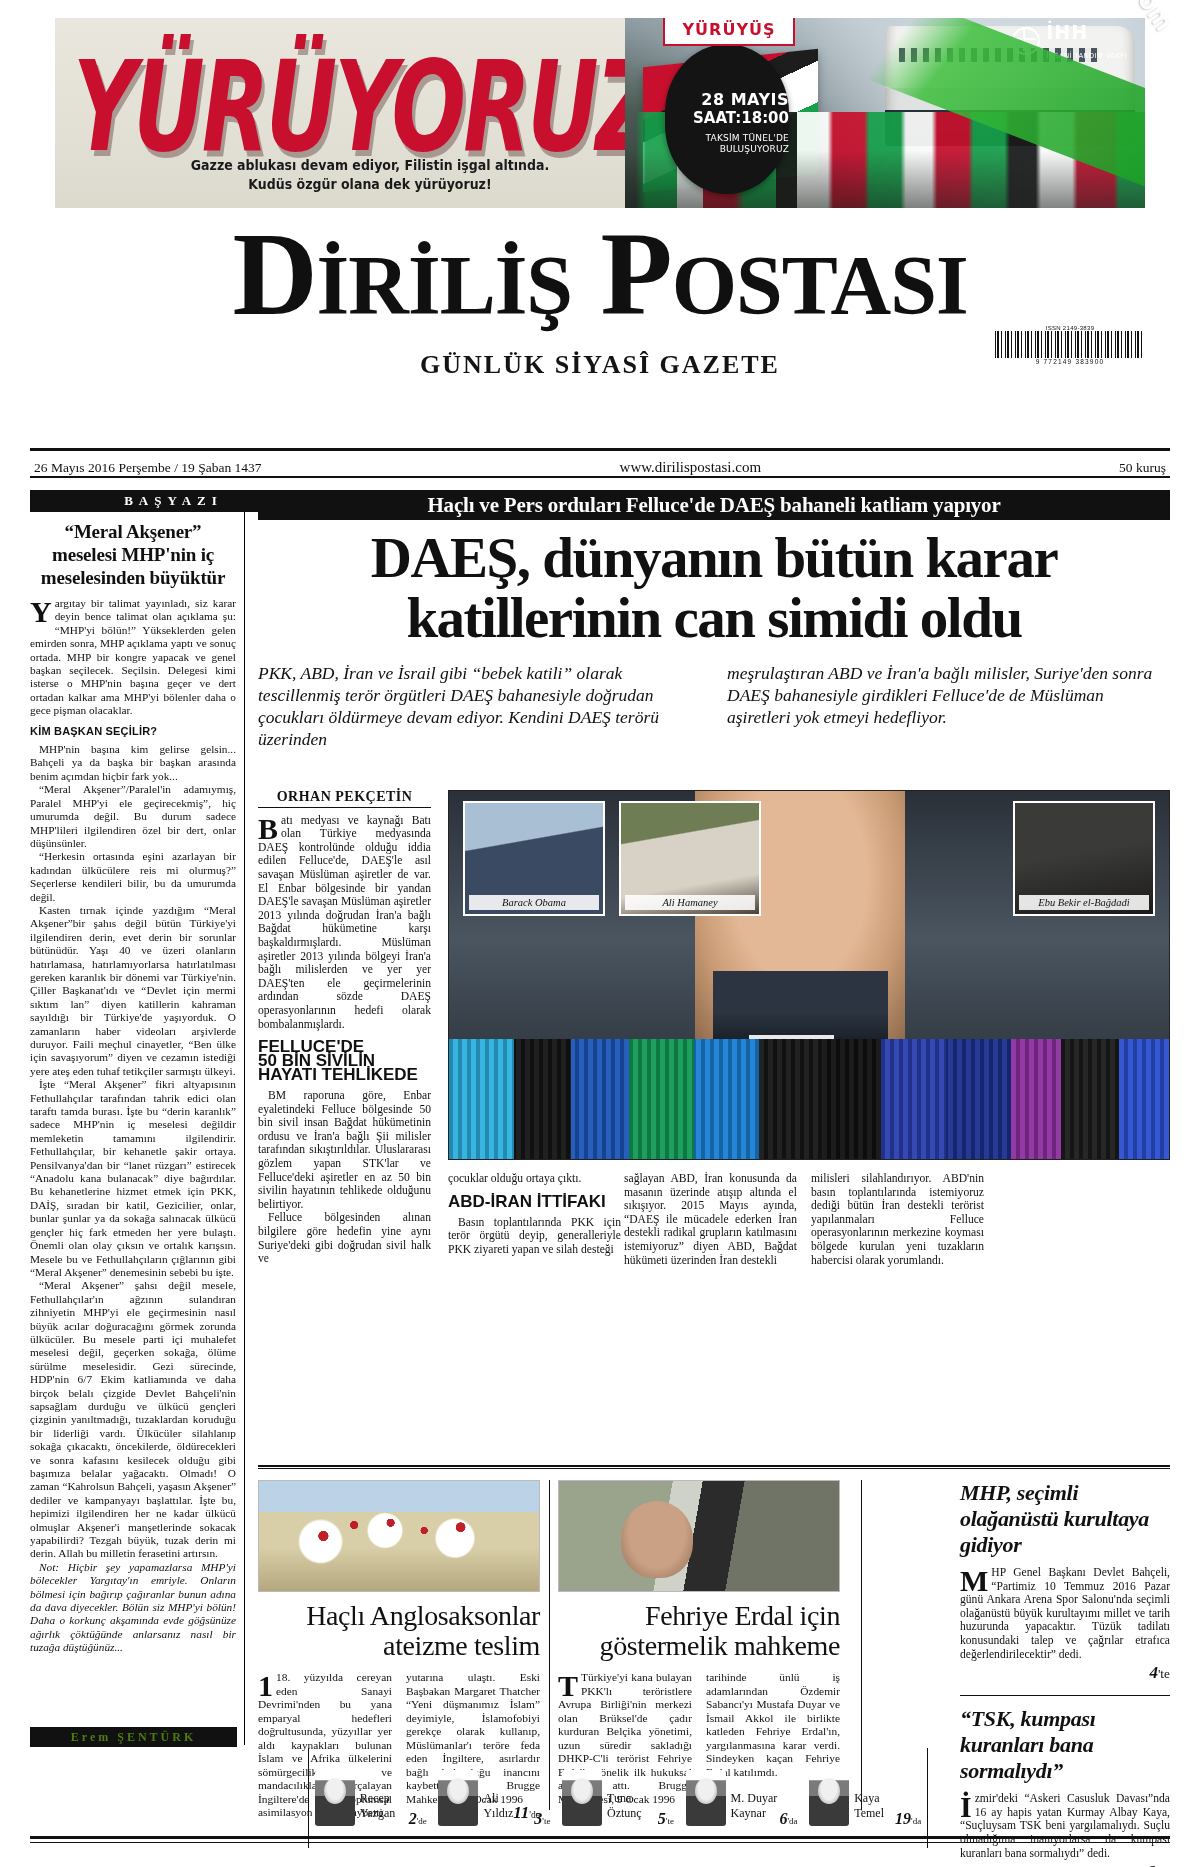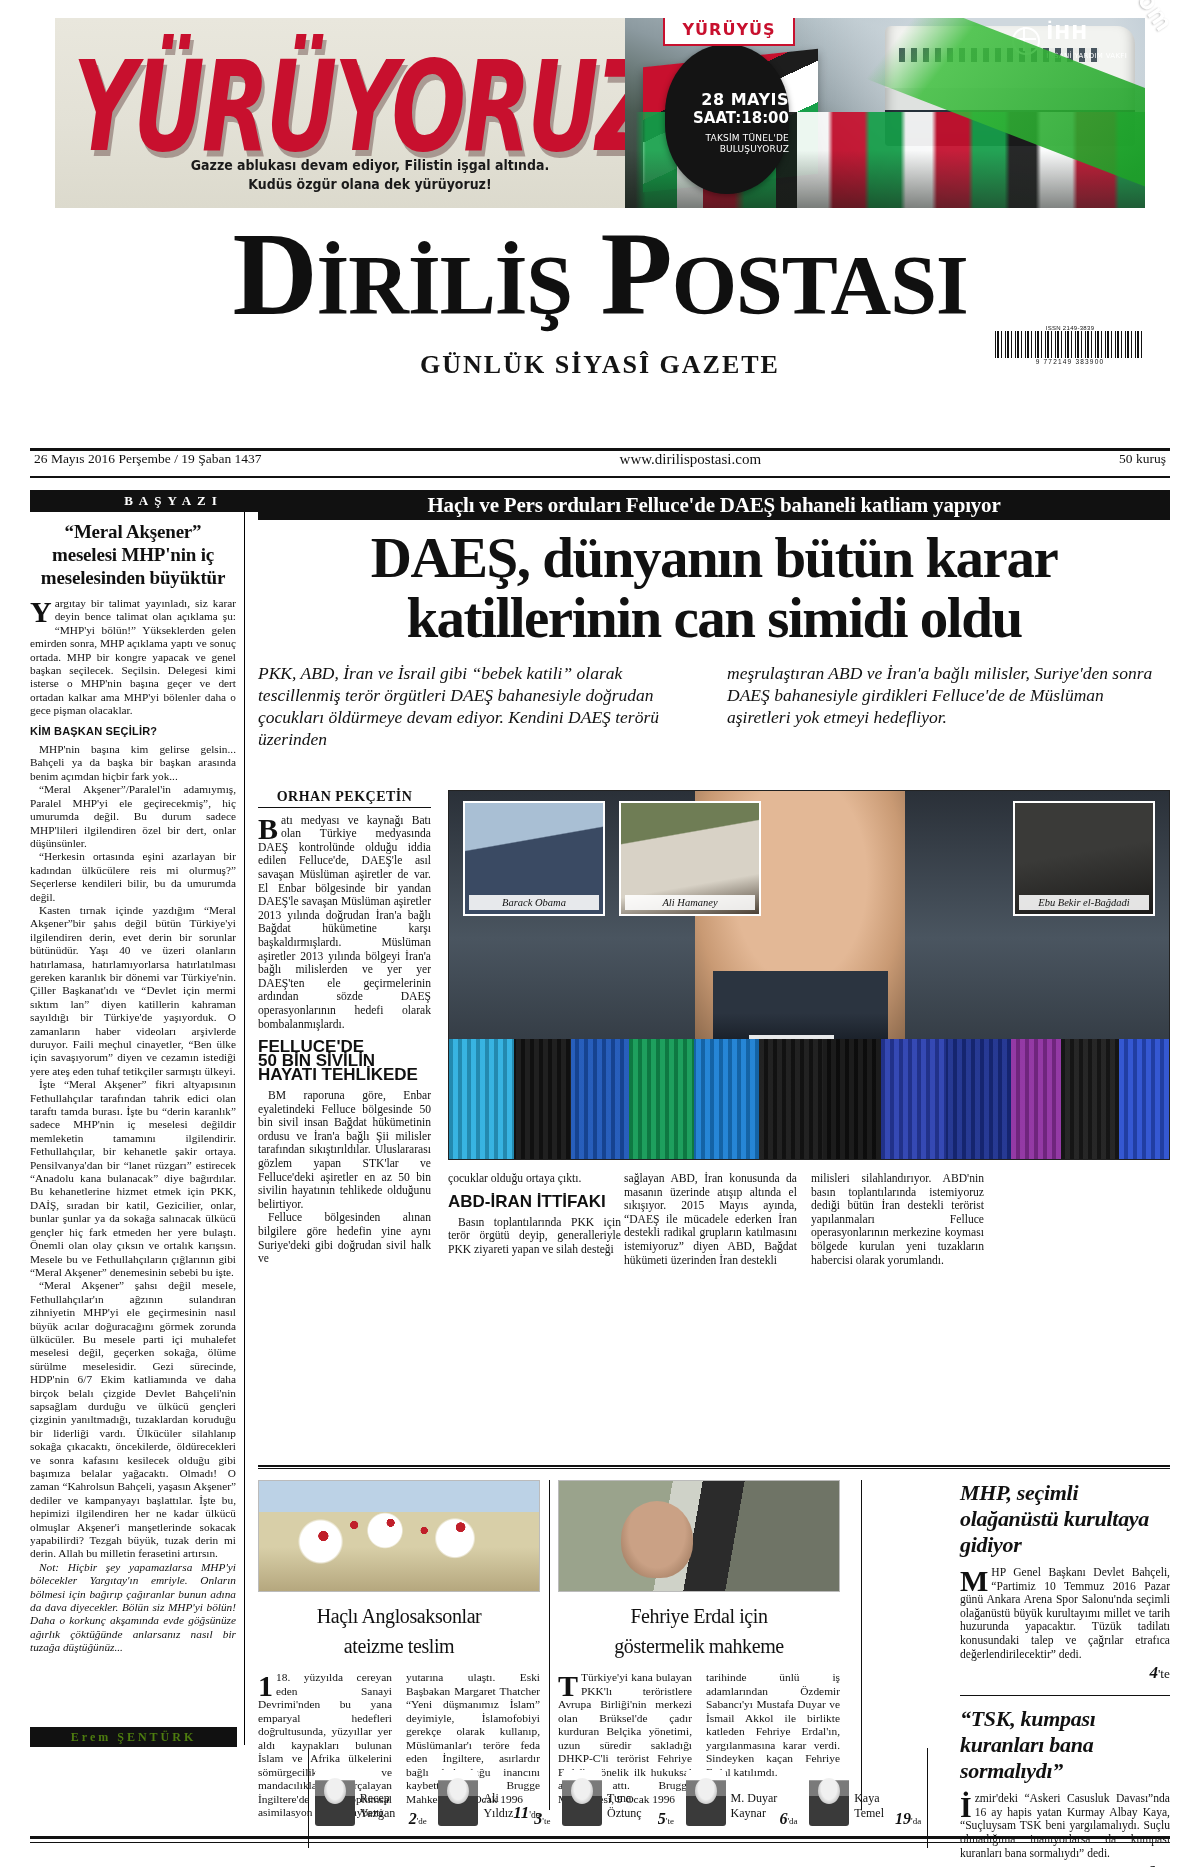--- a/index.html
+++ b/index.html
@@ -150,21 +150,21 @@
   .barcode .bars{
     height:27px;width:148px;
     background:repeating-linear-gradient(90deg,#111 0 1px,#fff 1px 2px,#111 2px 4px,#fff 4px 6px,#111 6px 7px,#fff 7px 10px);
   }
   .barcode .num{font-family:"Liberation Sans",sans-serif;font-size:6.5px;letter-spacing:1.2px;}
 
   
   .datebar{
     position:absolute;left:30px;top:448px;width:1140px;height:30px;
     border-top:3px solid #111;border-bottom:2px solid #111;
-    display:flex;align-items:flex-start;justify-content:space-between;
+    display:flex;align-items:flex-end;justify-content:space-between;
     font-family:"Liberation Serif",serif;font-size:13.5px;
     padding:0 4px;box-sizing:border-box;
   }
   .datebar .mid{font-size:15px;}
 
   
   .body-wrap{position:absolute;left:30px;top:490px;width:1140px;height:1340px;}
 
   
   .edit-col{
@@ -311,21 +311,21 @@
   .ph-car{
     width:100%;height:100%;
     background:linear-gradient(100deg,#9aa38c 0 38%, #cfd2c8 38% 48%, #2b2b2b 48% 62%, #6f7466 62% 100%);
     position:relative;
   }
   .ph-car:after{
     content:"";position:absolute;left:22%;top:18%;width:26%;height:70%;border-radius:50% 50% 45% 45%;
     background:radial-gradient(ellipse at 50% 40%, #caa185 0 55%, #8d6a50 100%);
   }
   .bhead{
-    margin-top:9px;text-align:center;font-size:20px;line-height:30px;
+    margin-top:9px;text-align:right;font-size:28px;line-height:30px;
     letter-spacing:-.4px;
   }
   .btext{
     margin-top:10px;display:flex;gap:14px;font-size:11.4px;line-height:13.5px;
     text-align:justify;hyphens:auto;
   }
   .btext > div{flex:1;}
   .btext p{margin:0;text-indent:9px;}
   .btext p.ni{text-indent:0;}
   .pageref{font-weight:bold;font-style:italic;font-size:17px;}

